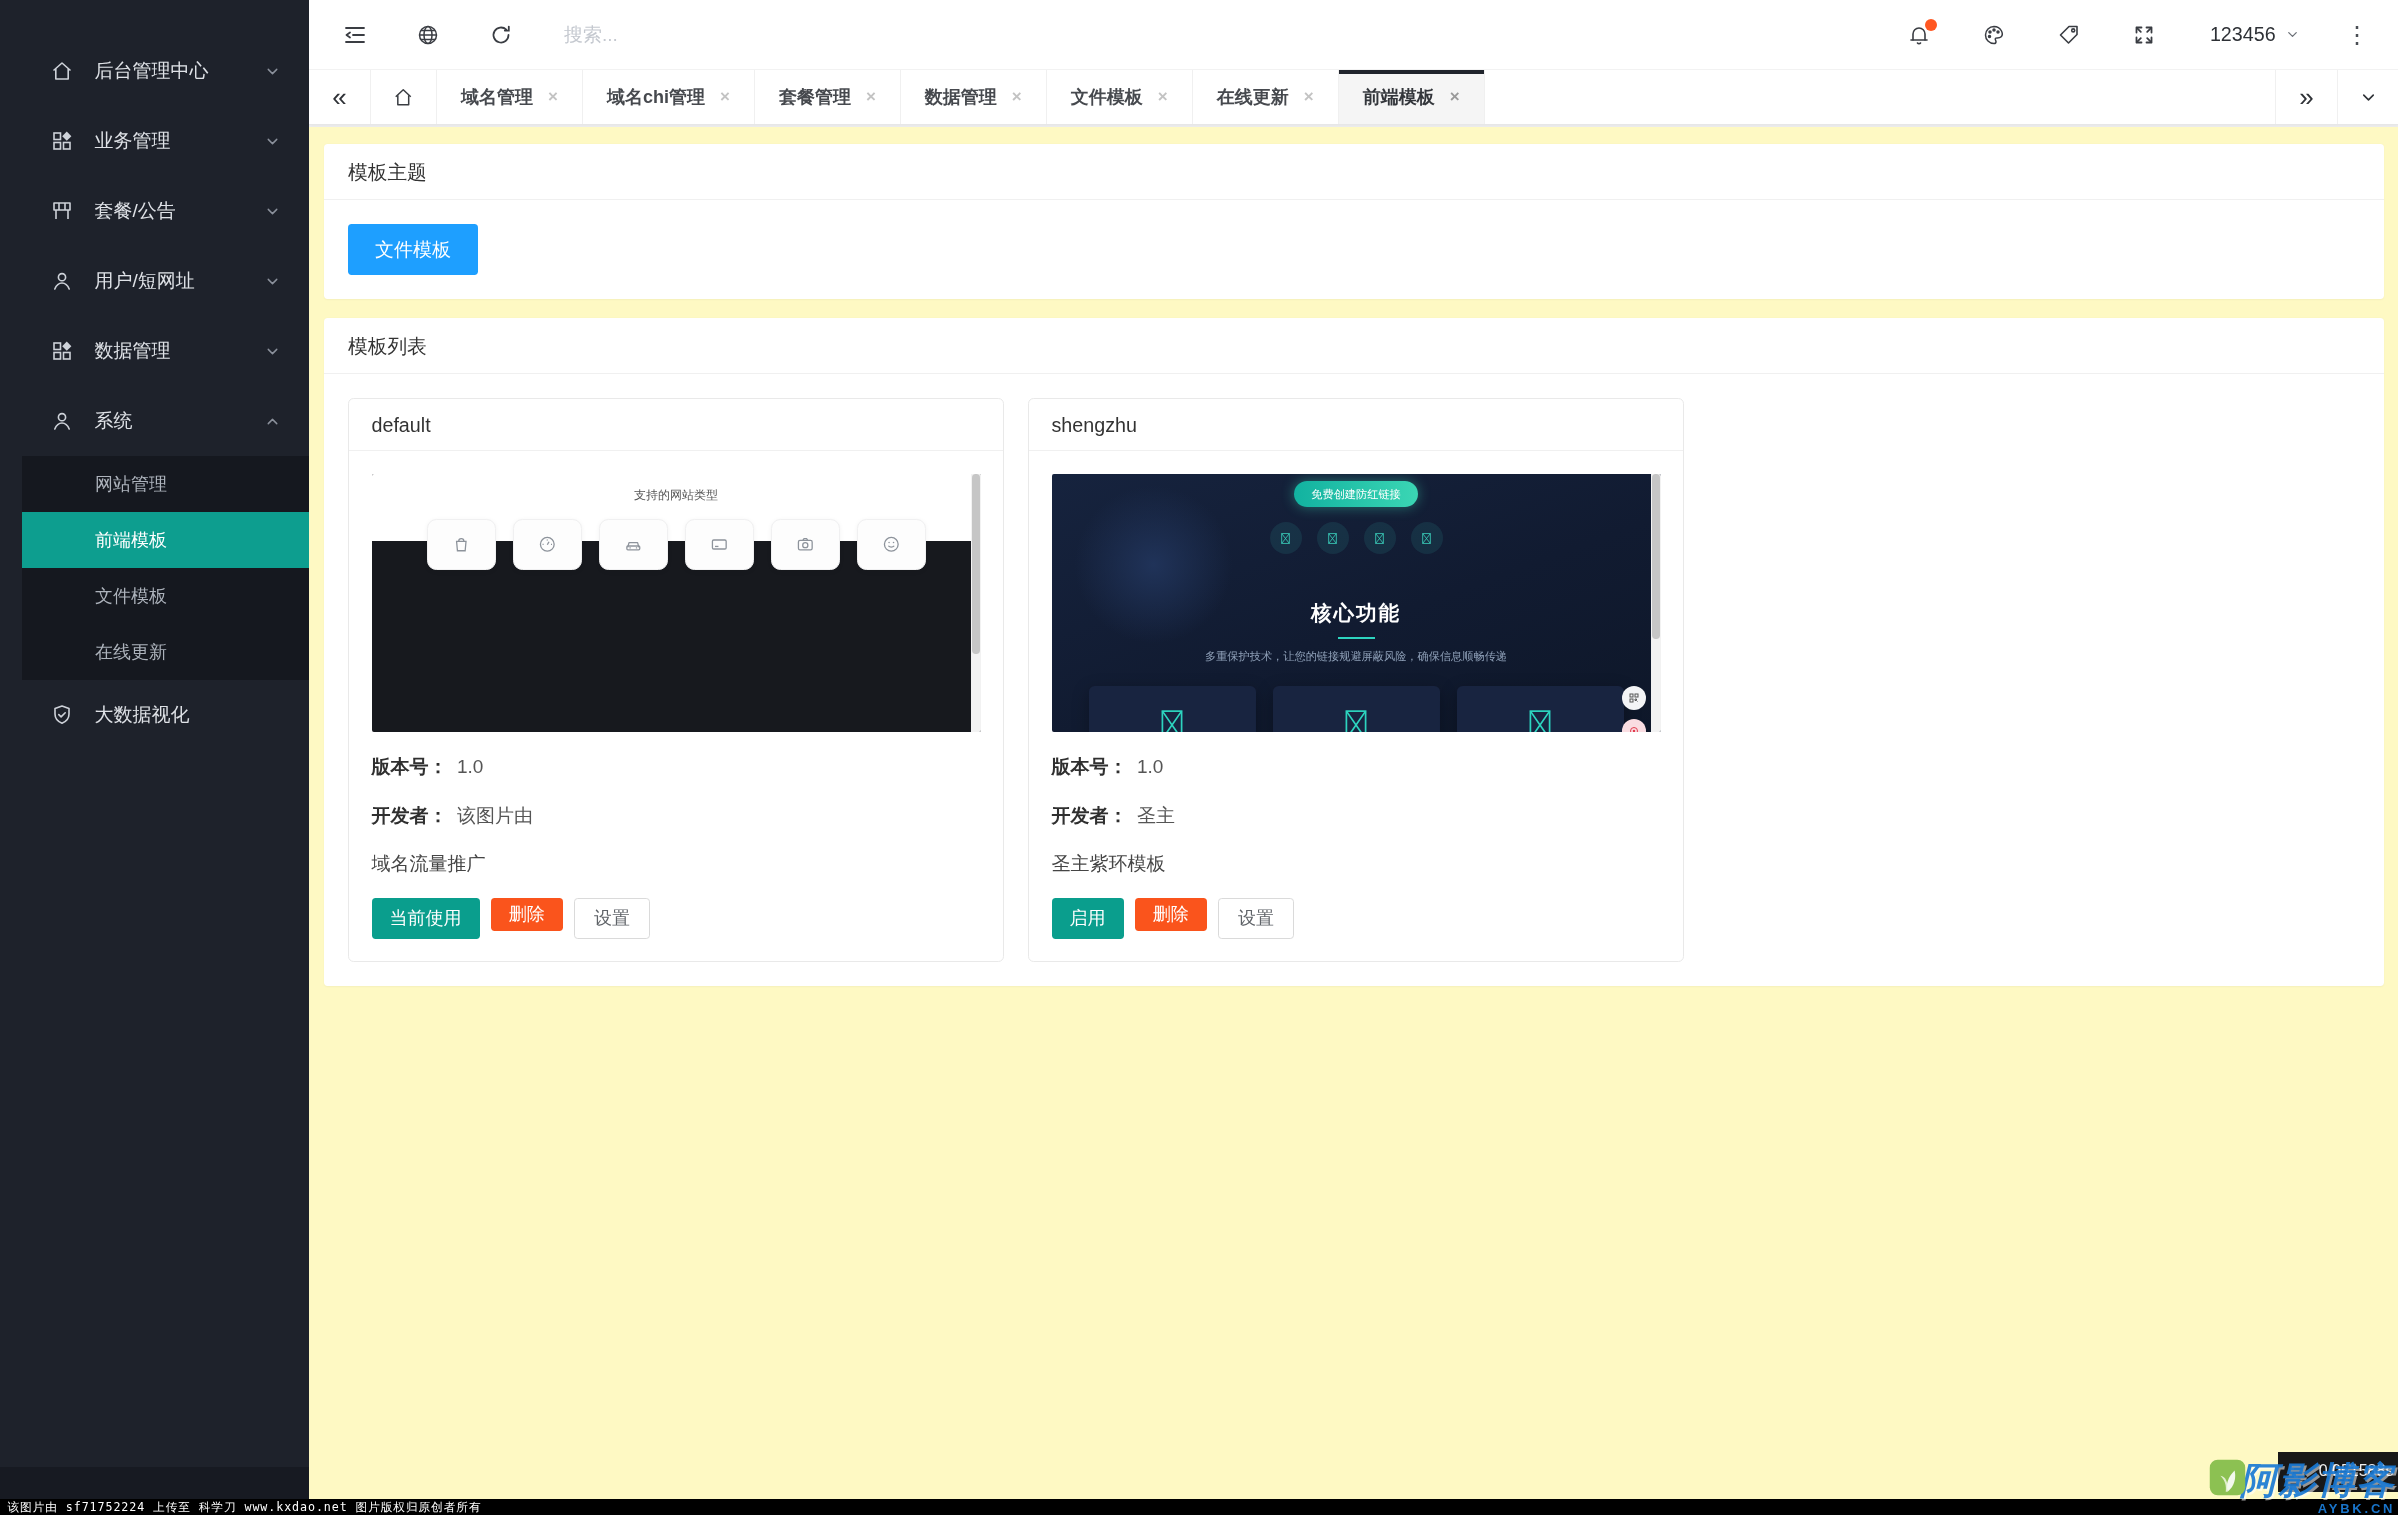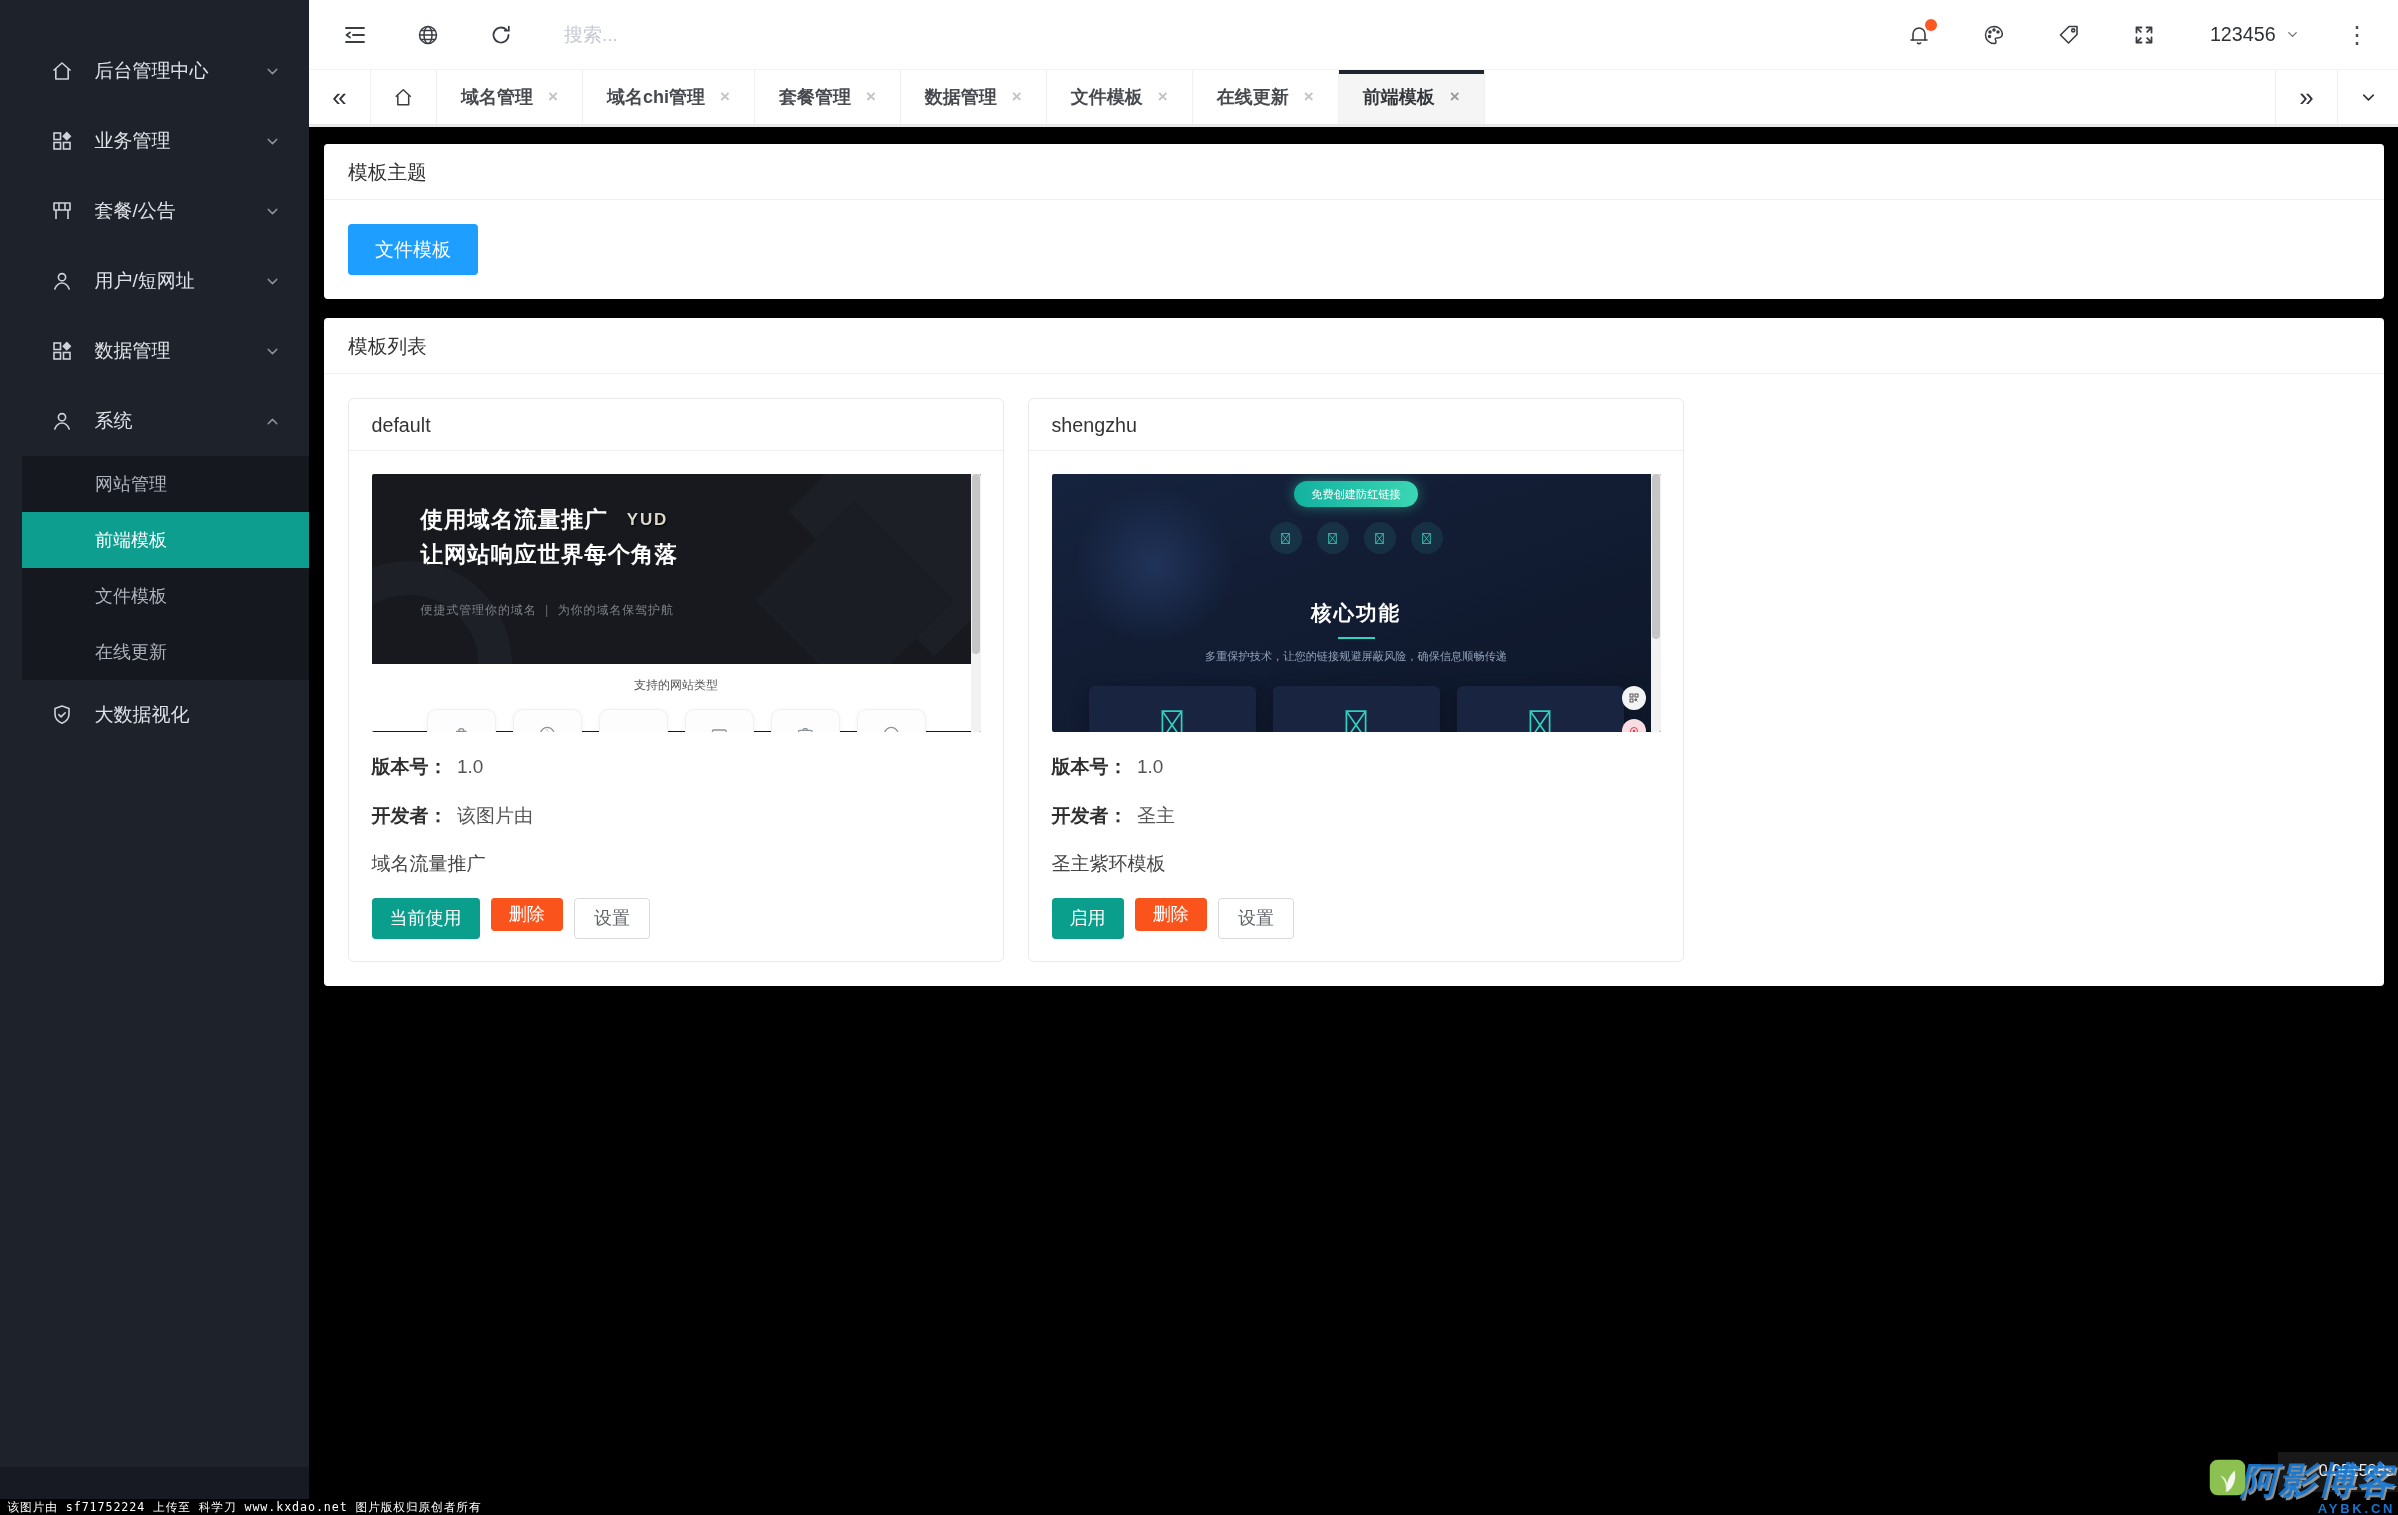--- a/index.html
+++ b/index.html
@@ -47,21 +47,21 @@
   .tab-home { width:66px; display:flex; align-items:center; justify-content:center; border-right:0.9px solid #f0f0f0; color:#3a3d42; cursor:pointer; }
   .tab-home svg { width:22.5px; height:22.5px; }
   .tab { display:flex; align-items:center; padding:0 24px; font-size:18px; color:#46494e; border-right:0.9px solid #f0f0f0; cursor:pointer; position:relative; white-space:nowrap;font-weight:bold; }
   .tab .x { margin-left:15px; color:#c3c3c3; font-size:17px; }
   .tab.active { background:#f5f5f5; color:#33363b; }
   .tab.active::before { content:""; position:absolute; left:0; right:0; top:0; height:3.7px; background:#20242c; }
   .tab.active .x { color:#9a9a9a; }
   .tab-spacer { flex:1; }
 
   
-  .content { position:absolute; top:127px; left:0; right:0; bottom:17px; background:#000000; padding:17px 15px; overflow:hidden; }
+  .content { position:absolute; top:127px; left:0; right:0; bottom:17px; background:#fef9c3; padding:17px 15px; overflow:hidden; }
   .card { background:#fff; border-radius:3.7px; box-shadow:0 0.9px 1.9px rgba(0,0,0,0.04); }
   .card + .card { margin-top:19px; }
   .card-hd { height:56px; line-height:56px; padding:0 24px; font-size:19.7px; color:#333; border-bottom:0.9px solid #f0f0f0; }
   .card-bd { padding:24px; }
 
   .btn { display:inline-flex; align-items:center; justify-content:center; border-radius:3.7px; font-size:18px; cursor:pointer; border:0.9px solid transparent; white-space:nowrap; }
   .btn-blue   { background:#1e9fff; color:#fff; height:51px; padding:0 26px; font-size:19px; }
   .btn-teal   { background:#0a9e8d; color:#fff; height:41px; padding:0 17px; }
   .btn-orange { background:#fa541c; color:#fff; height:33px; padding:0 17px; }
   .btn-plain  { background:#fff; color:#5f6368; border-color:#dadada; height:41px; padding:0 19px; }
@@ -374,31 +374,20 @@
 
       <div class="card">
         <div class="card-hd">模板列表</div>
         <div class="card-bd">
           <div class="tpl-row">
 
             <div class="tpl-card">
               <div class="tpl-hd">default</div>
               <div class="tpl-bd">
                 <div class="preview pv1">
-                  <div class="pv1-hero">
-                    <span class="pv1-ring"></span>
-                    <span class="pv1-dia1"></span>
-                    <span class="pv1-dia2"></span>
-                    <div class="pv1-t">
-                      <span>使用域名流量推广</span>
-                      <span class="pv1-logo">YUD</span>
-                    </div>
-                    <div class="pv1-t">让网站响应世界每个角落</div>
-                    <div class="pv1-sub">便捷式管理你的域名 ｜ 为你的域名保驾护航</div>
-                  </div>
                   <div class="pv1-strip">
                     <div class="pv1-cap">支持的网站类型</div>
                     <div class="pv1-boxes">
                       <span class="pv1-box">
                           <svg viewBox="0 0 24 24" fill="none" stroke="currentColor" stroke-width="1.5">
                             <path d="M6.5 8.5h11l-1 11h-9z"></path>
                             <path d="M9 8.5a3 3 0 0 1 6 0"></path>
                           </svg>
                         </span>
                       <span class="pv1-box">

